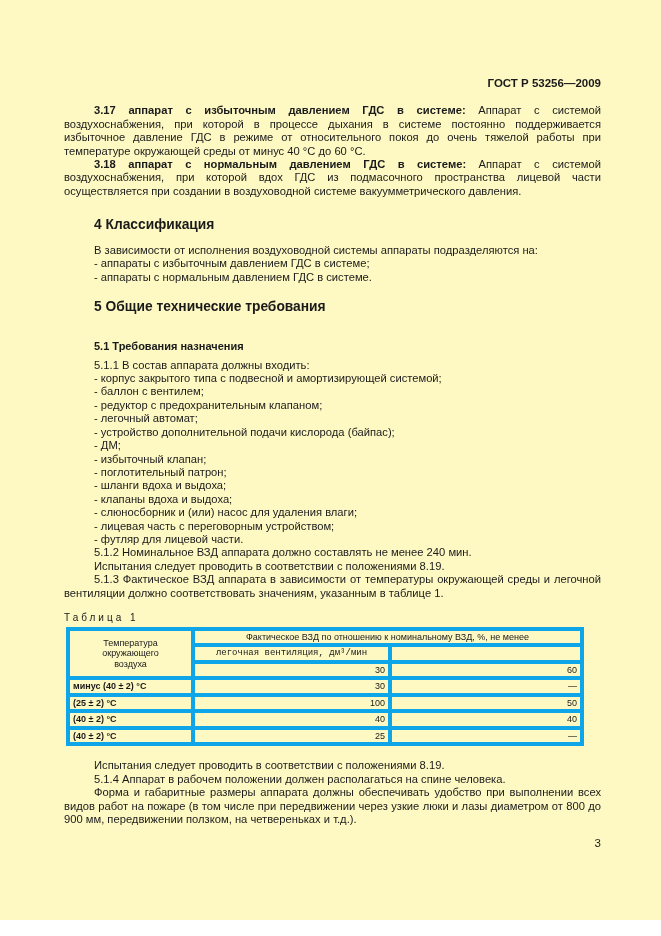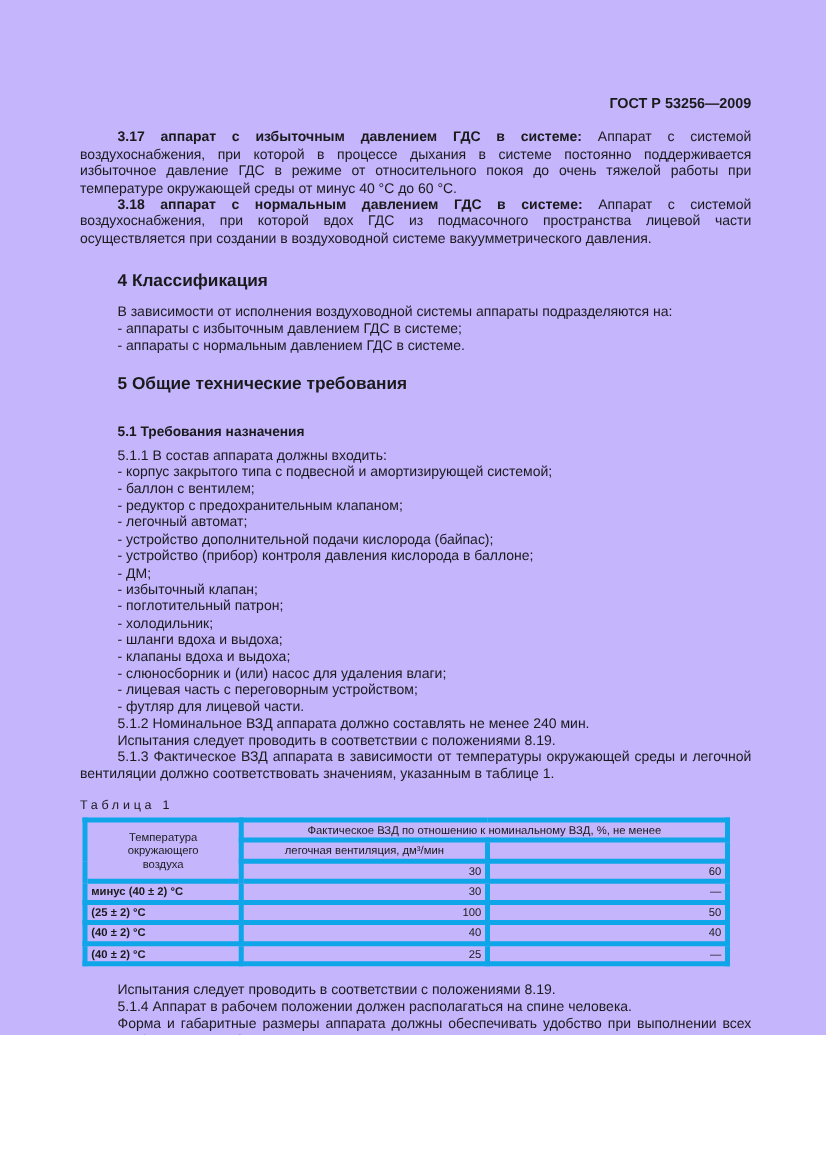--- a/index.html
+++ b/index.html
@@ -1,20 +1,20 @@
 <!DOCTYPE html>
 <html><head>
 <meta charset="utf-8">
 <style>
   html, body { margin: 0; padding: 0; background: #ffffff; }
   .page {
     position: relative;
     width: 661px;
-    height: 828px;
-    background: #c4b5fd;
+    height: 920px;
+    background: #fef9c3;
     font-family: "Liberation Sans", sans-serif;
     color: #1a1a1a;
     overflow: hidden;
   }
   .content {
     position: absolute;
     left: 64px;
     top: 77px;
     width: 537px;
   }
@@ -67,21 +67,21 @@
     vertical-align: middle;
     margin-top: 24px;
   }
   td.temp-cell {
     text-align: center;
     white-space: pre-line;
     line-height: 11.5px;
     border-bottom: 3px solid #000 !important;
   }
   td.span-cell { text-align: center; }
-  td.vent-cell { text-align: center; }
+  td.vent-cell { text-align: center; font-family: Liberation Mono, monospace; }
   td.val-cell  { text-align: right; }
   tr.header-last td { border-bottom: 3px solid #000; }
   td.row-label { text-align: left; padding-left: 4px; font-weight: bold; }
   .after-block { margin-top: 13px; }
   .page-num {
     font-size: 11.5px;
     text-align: right;
     line-height: 13.4px;
     margin-top: 10px;
   }
@@ -108,25 +108,23 @@
     <div class="h-big h5">5 Общие технические требования</div>
 
     <div class="h-sub">5.1 Требования назначения</div>
 
     <p class="para">5.1.1 В состав аппарата должны входить:</p>
     <p class="para">- корпус закрытого типа с подвесной и амортизирующей системой;</p>
     <p class="para">- баллон с вентилем;</p>
     <p class="para">- редуктор с предохранительным клапаном;</p>
     <p class="para">- легочный автомат;</p>
     <p class="para">- устройство дополнительной подачи кислорода (байпас);</p>
-    <p class="para">- устройство (прибор) контроля давления кислорода в баллоне;</p>
     <p class="para">- ДМ;</p>
     <p class="para">- избыточный клапан;</p>
     <p class="para">- поглотительный патрон;</p>
-    <p class="para">- холодильник;</p>
     <p class="para">- шланги вдоха и выдоха;</p>
     <p class="para">- клапаны вдоха и выдоха;</p>
     <p class="para">- слюносборник и (или) насос для удаления влаги;</p>
     <p class="para">- лицевая часть с переговорным устройством;</p>
     <p class="para">- футляр для лицевой части.</p>
 
     <p class="para">5.1.2 Номинальное ВЗД аппарата должно составлять не менее 240 мин.</p>
     <p class="para">Испытания следует проводить в соответствии с положениями 8.19.</p>
     <p class="para">5.1.3 Фактическое ВЗД аппарата в зависимости от температуры окружающей среды и легочной вентиляции должно соответствовать значениям, указанным в таблице 1.</p>
 

